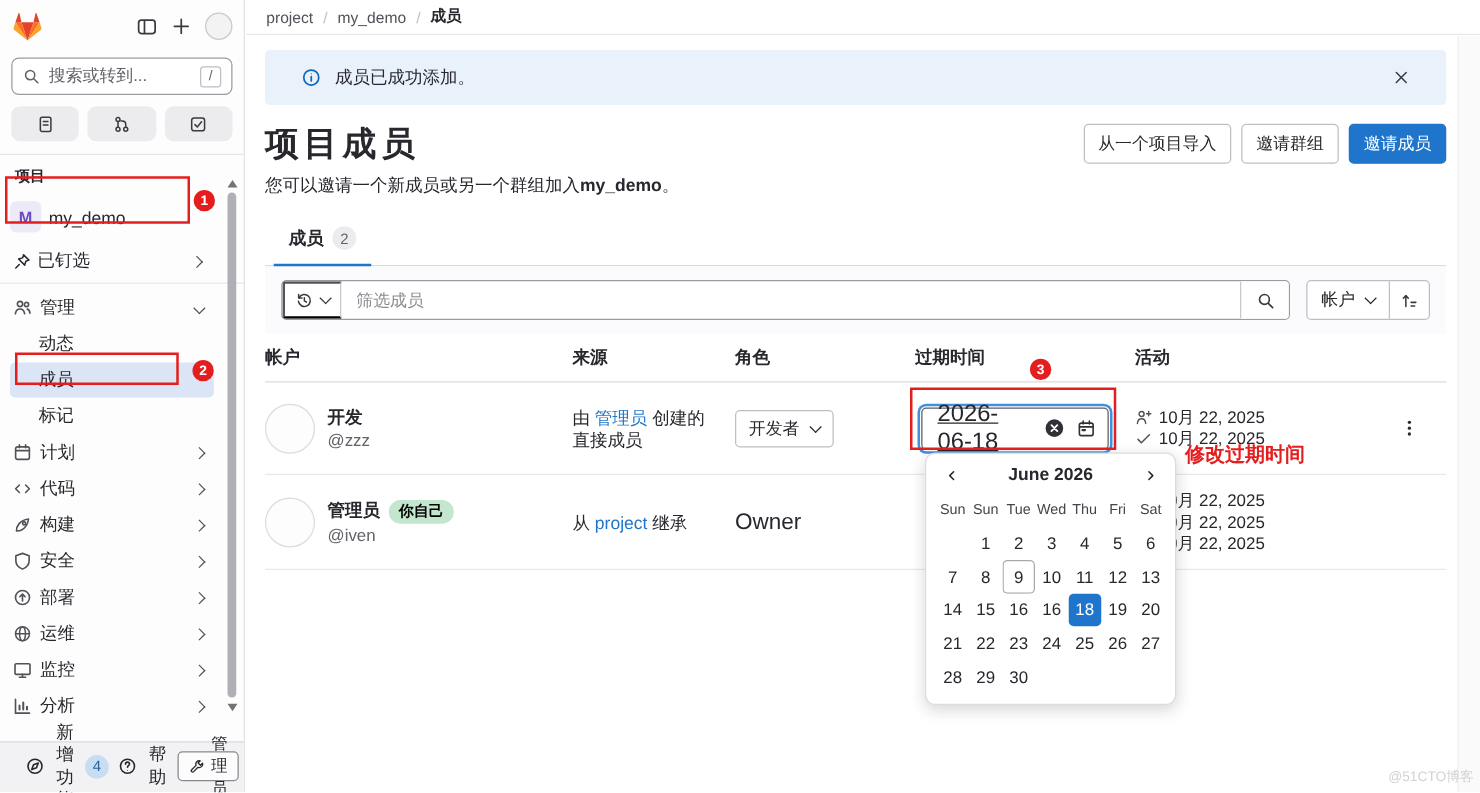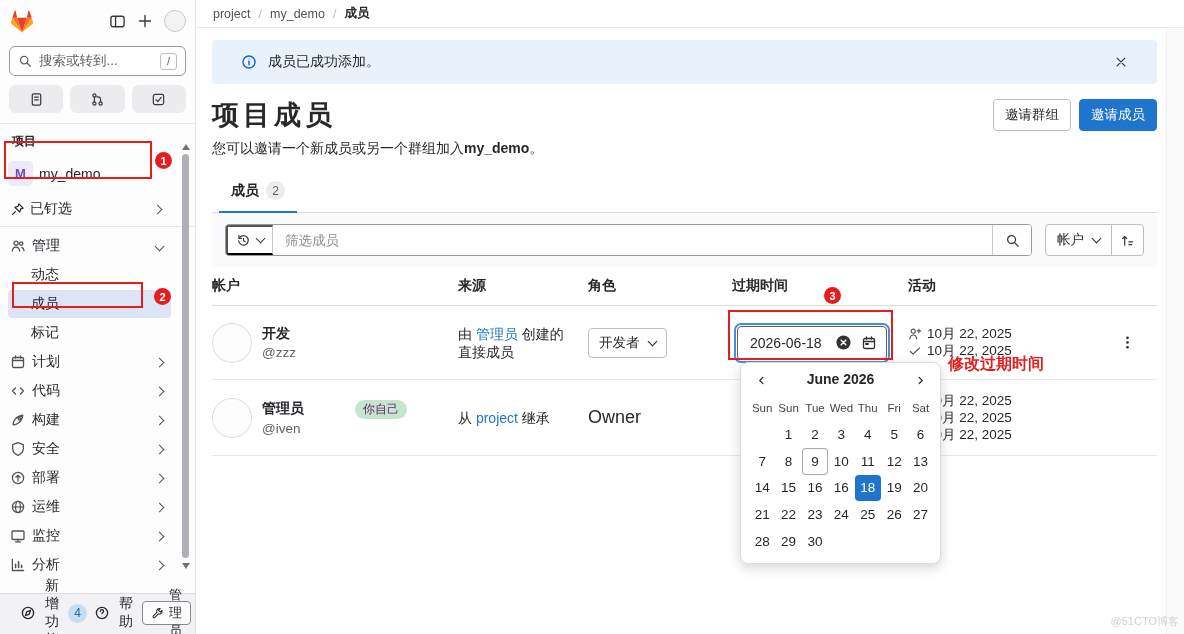--- a/index.html
+++ b/index.html
@@ -72,28 +72,28 @@
   .sort-dir { width:31px; display:flex; align-items:center; justify-content:center; color:#3a393f; background:none; border:none; cursor:pointer; }
 
   .thead, .trow { display:grid; grid-template-columns:246px 130px 144px 176px 196px 1fr; align-items:center; }
   .thead { height:39px; border-bottom:1px solid #dcdcde; font-weight:bold; font-size:14px; }
   .trow { border-bottom:1px solid #e9e8ec; }
   .trow.r1 { height:74px; }
   .trow.r2 { height:76px; }
   .cell-account { display:flex; align-items:center; gap:10px; }
   .row-avatar { width:40px; height:40px; border-radius:50%; border:1px solid #dcdbe0; background:#fdfdfe; }
   .acc-name { font-weight:bold; font-size:14px; display:flex; gap:7px; align-items:center; }
-  .self-badge { background:#c3e6cd; color:#701a75; font-size:12px; font-weight:normal; border-radius:10px; padding:1px 8px;margin-left:44px; }
+  .self-badge { background:#c3e6cd; color:#000000; font-size:12px; font-weight:bold; border-radius:10px; padding:1px 8px; }
   .acc-user { color:#626168; font-size:13.5px; margin-top:2px; }
   .cell-source { font-size:14px; line-height:18px; }
   .glink { color:#1f75cb; text-decoration:none; }
   .role-btn { border:1px solid #bfbfc3; border-radius:4px; height:30px; padding:0 10px; display:inline-flex; align-items:center; gap:9px; font-size:13.5px; background:#fff; cursor:pointer; font-family:inherit; color:#28272d; width:fit-content; }
   .cell-role-text { font-size:18px; }
   .exp-input { margin-left:5px; width:150px; height:34px; border:1px solid #5e5d63; border-radius:4px; box-shadow:0 0 0 1px #fff, 0 0 0 3px #428fdc; display:flex; align-items:center; padding:0 9px 0 12px; gap:9px; background:#fff; }
-  .exp-value { flex:1; font-size:14px; }
+  .exp-value { flex:1; font-size:19px;text-decoration:underline; }
   .cell-activity { font-size:13.5px; }
   .act-line { display:flex; align-items:center; gap:5px; height:17px; }
   .act-icon { width:14px; height:14px; color:#535158; }
   .cell-actions { justify-self:end; margin-right:14px; }
   .dots-btn { width:32px; height:32px; display:flex; align-items:center; justify-content:center; background:none; border:none; cursor:pointer; color:#28272d; }
 
   
   .datepicker { position:absolute; left:740px; top:362px; width:201px; background:#fff; border:1px solid #dcdbe0; border-radius:8px; box-shadow:0 4px 12px rgba(31,30,36,.18); padding:8px; z-index:5; }
   .dp-head { display:flex; align-items:flex-start; height:24px; padding:0 3px; }
   .dp-nav { width:18px; height:18px; display:flex; align-items:center; justify-content:center; background:none; border:none; cursor:pointer; color:#28272d; }
@@ -365,20 +365,21 @@
         <button class="alert-close">
             <svg width="14" height="14" viewBox="0 0 16 16" fill="none" stroke="currentColor" stroke-width="1.4" stroke-linecap="round">
               <path d="M3.5 3.5l9 9M12.5 3.5l-9 9"></path>
             </svg>
           </button>
       </div>
 
       <div class="page-head">
         <h1 class="page-title">项目成员</h1>
         <div class="head-actions">
+          <button class="btn">从一个项目导入</button>
           <button class="btn">邀请群组</button>
           <button class="btn primary">邀请成员</button>
         </div>
       </div>
 
       <div class="subtitle">
         <span>您可以邀请一个新成员或另一个群组加入</span><b>my_demo</b><span>。</span>
       </div>
 
       <div class="tabs">

